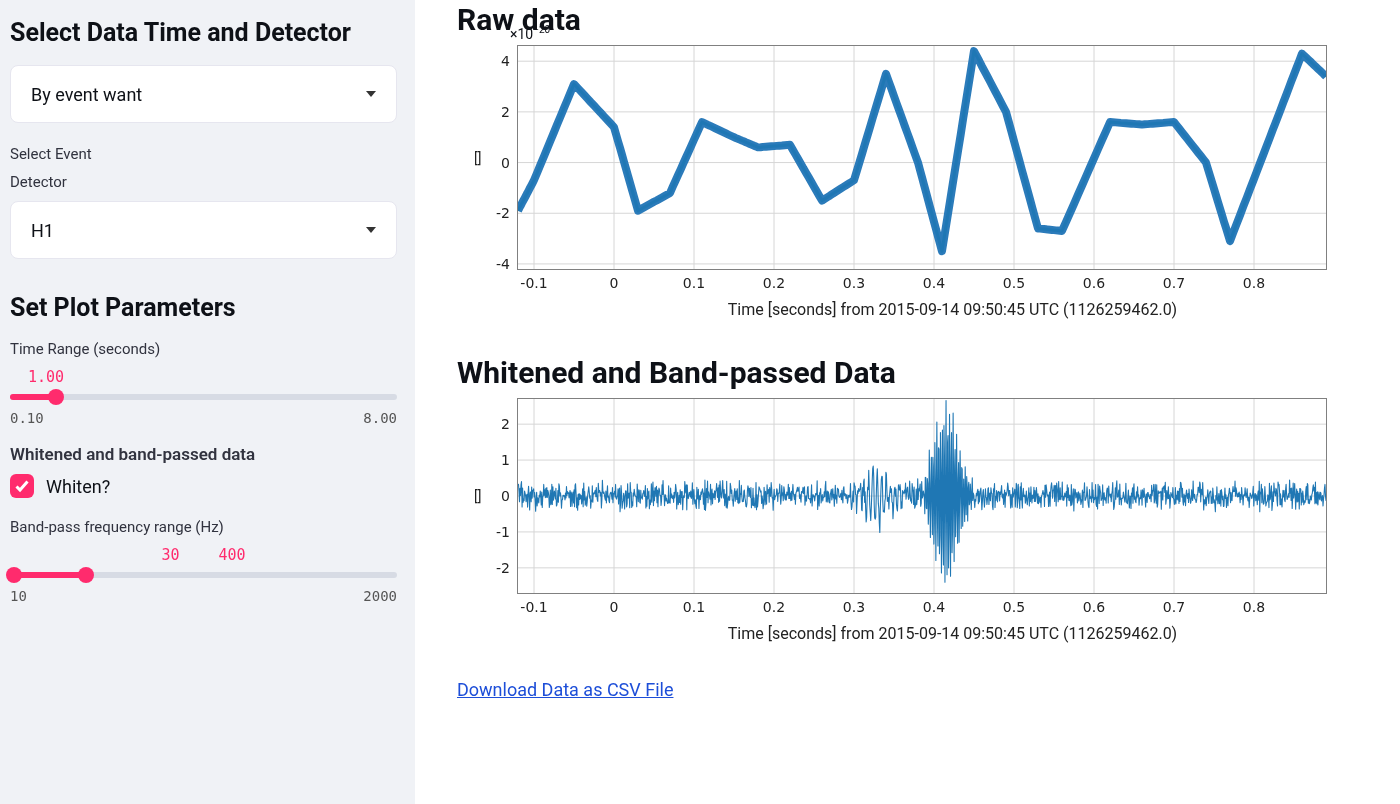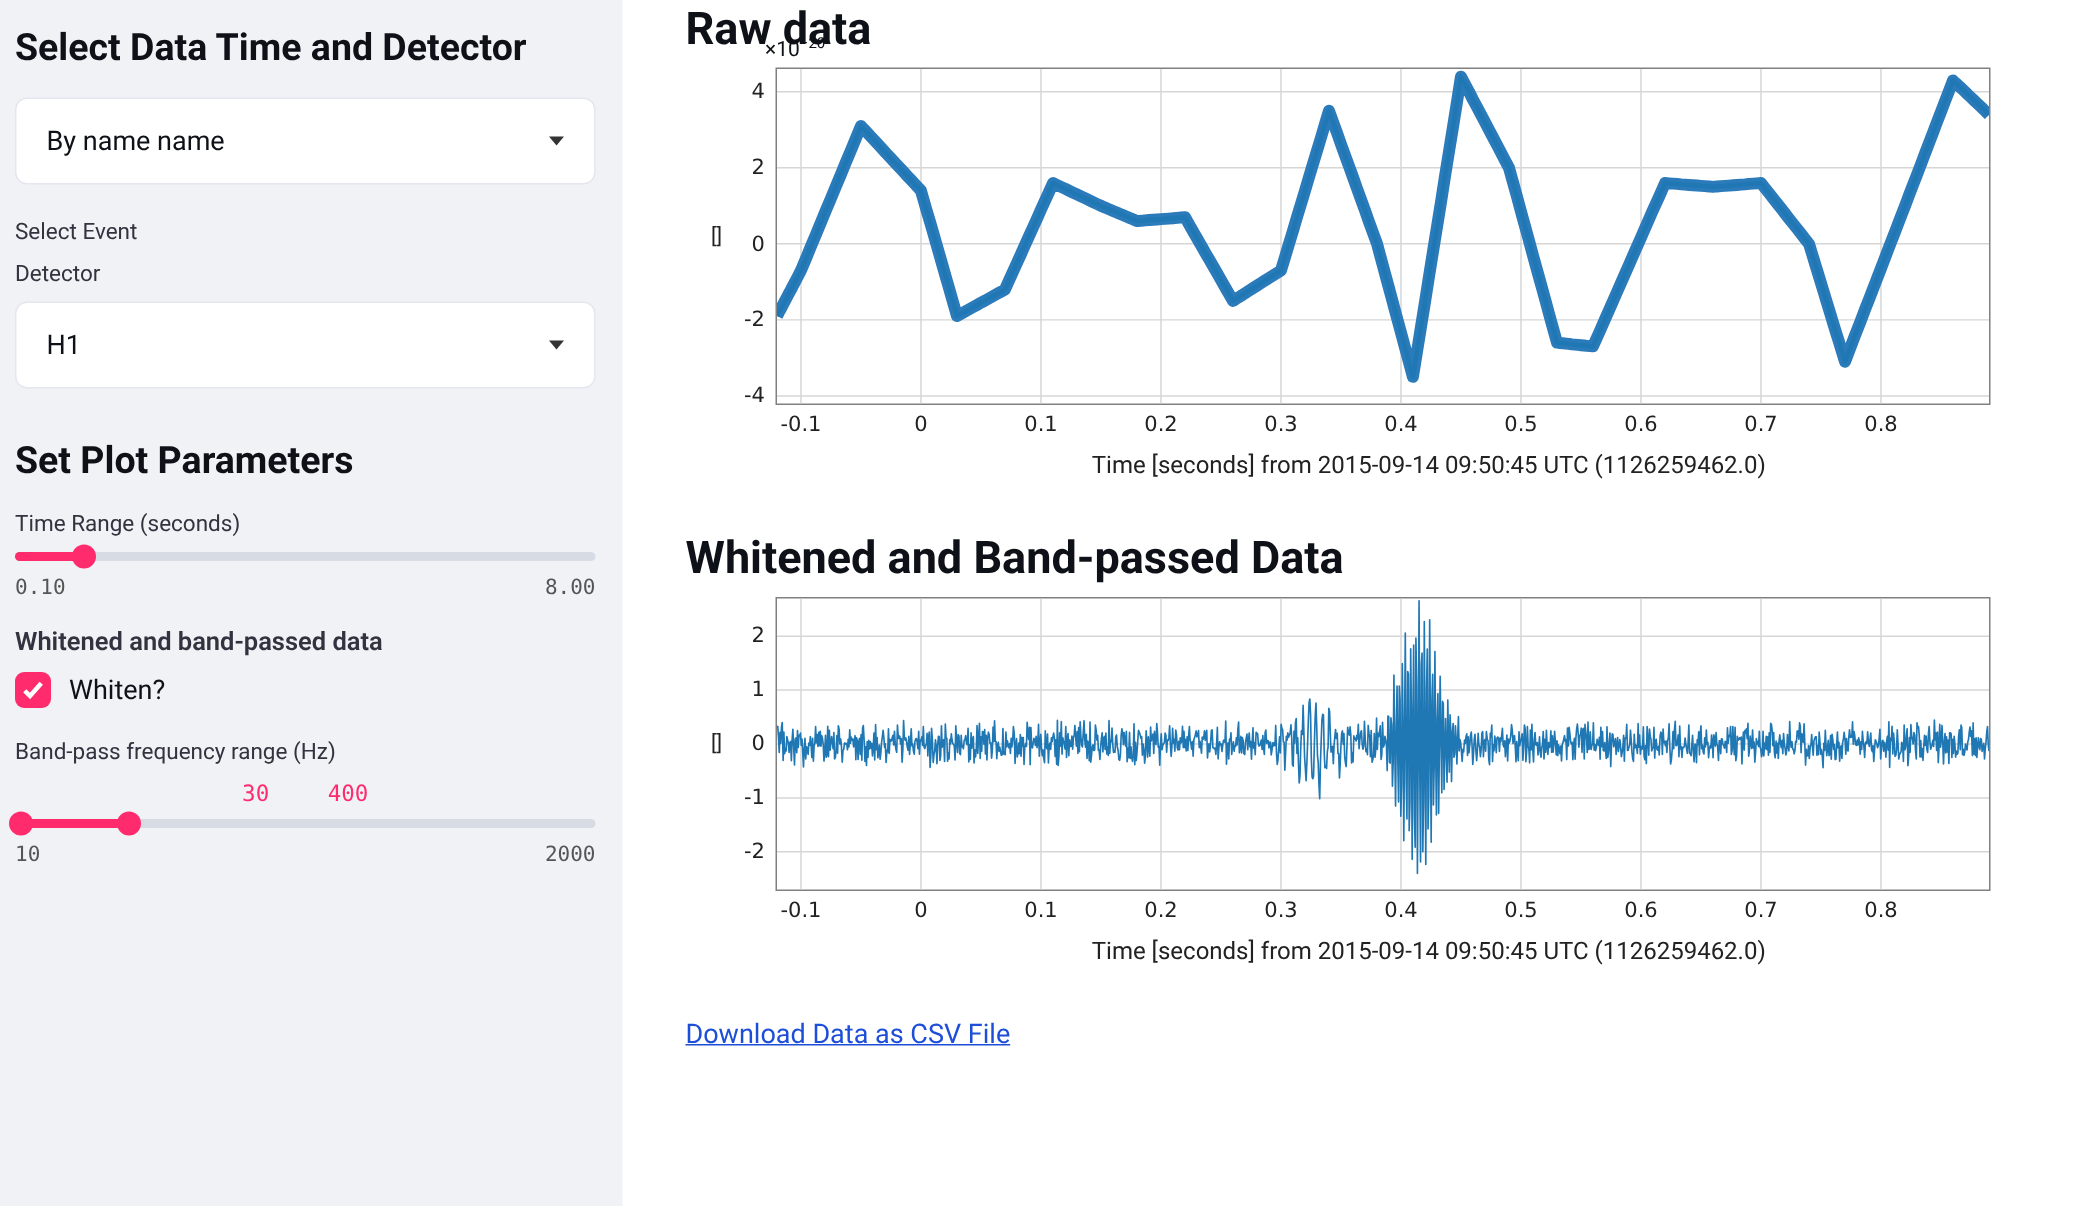--- a/index.html
+++ b/index.html
@@ -103,36 +103,37 @@
   .main h2.second{ margin-top: 36px; }
   .dl-link{ display:inline-block; color:#1d4ed8; font-size:18px; text-decoration:underline; margin-top: 36px; cursor:pointer;text-align:center;}
 </style>
 </head>
 <body>
 
 <aside class="sidebar">
   <h2>Select Data Time and Detector</h2>
 
   <div class="select">
-    <span>By name name</span>
+    <span>By event want</span>
     <span class="caret"></span>
   </div>
 
   <span class="sb-label">Select Event</span>
 
   <span class="sb-label">Detector</span>
   <div class="select">
     <span>H1</span>
     <span class="caret"></span>
   </div>
 
   <h2 class="second">Set Plot Parameters</h2>
 
   <div class="slider-wrap">
     <span class="sb-label">Time Range (seconds)</span>
+    <div class="slider-valrow">1.00</div>
     <div class="track">
       <div class="fill" style="width:12%"></div>
       <div class="thumb" style="left:12%"></div>
     </div>
     <div class="minmax">
       <span>0.10</span>
       <span>8.00</span>
     </div>
   </div>
 

